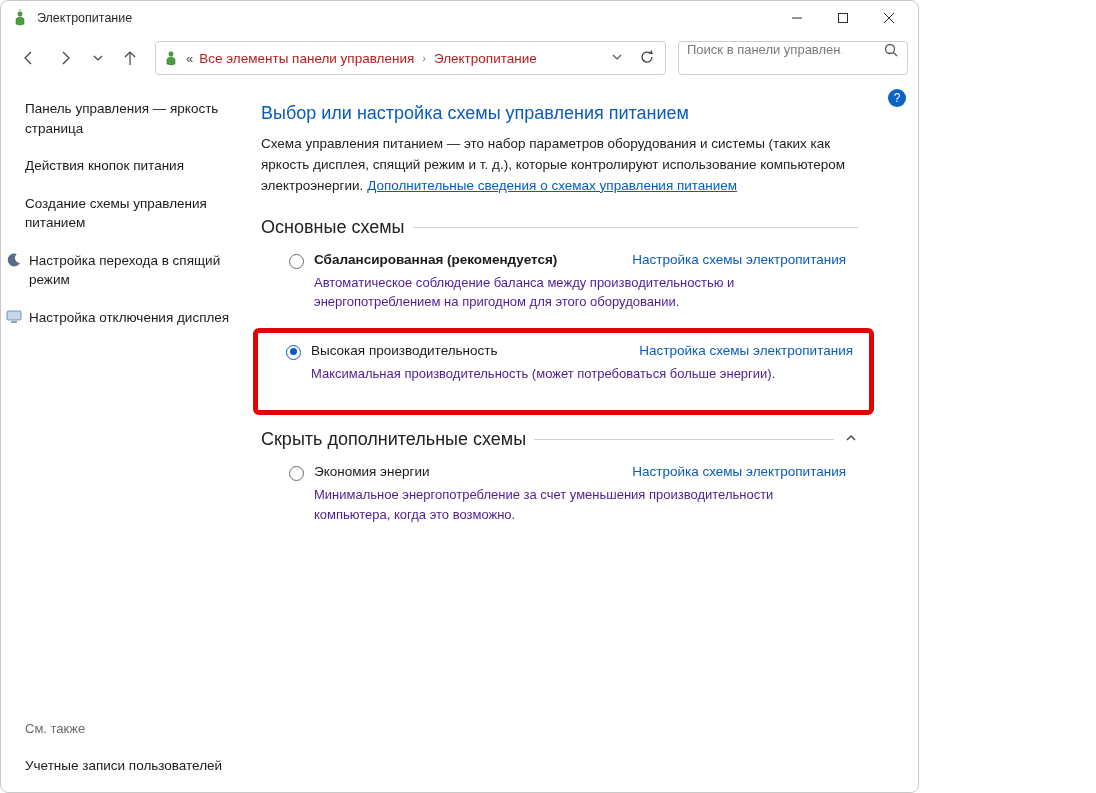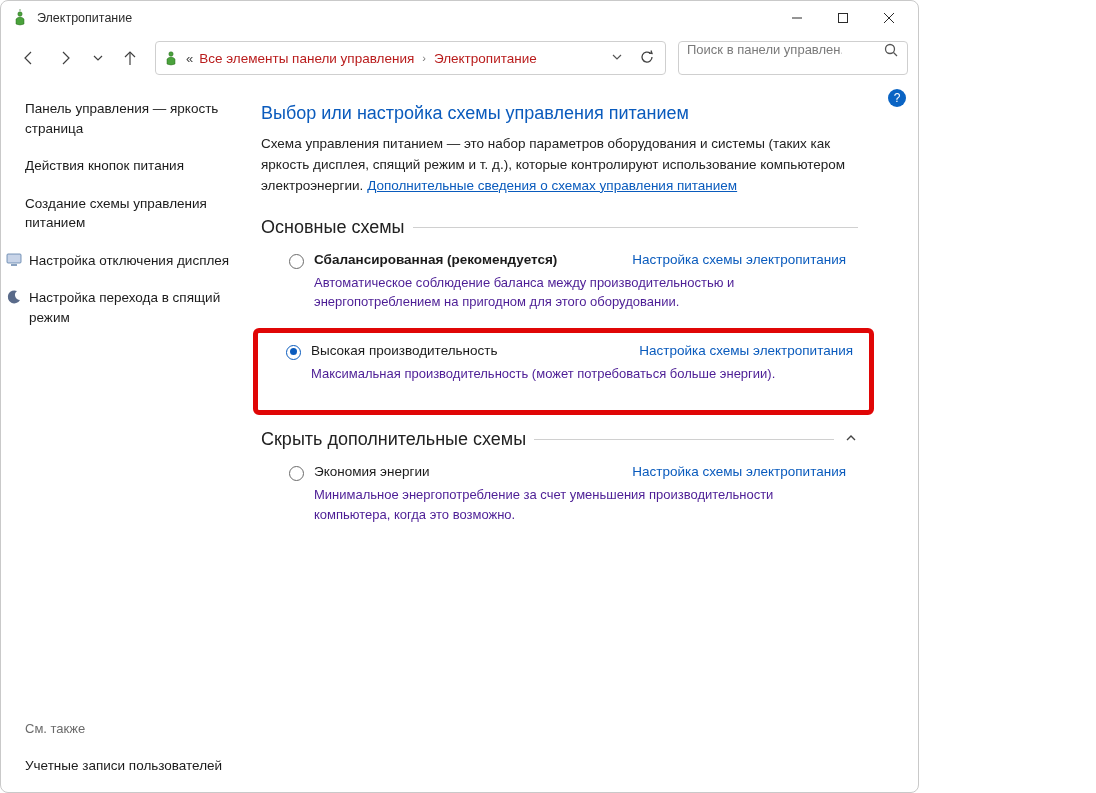--- a/index.html
+++ b/index.html
@@ -151,30 +151,30 @@
           <span>Панель управления — яркость страница</span>
         </div>
       <div class="side-link">
           <span>Действия кнопок питания</span>
         </div>
       <div class="side-link">
           <span>Создание схемы управления питанием</span>
         </div>
       <div class="side-link">
         <span class="icon"><svg viewBox="0 0 18 18">
+              <path d="M12 3 A6.5 6.5 0 1 0 15 12 A5 5 0 0 1 12 3 Z" fill="#5a6b8a"></path>
+            </svg></span>
+        <span>Настройка перехода в спящий режим</span>
+      </div>
+      <div class="side-link">
+        <span class="icon"><svg viewBox="0 0 18 18">
               <rect x="2" y="3" width="14" height="9" rx="1" fill="#c8d4e8" stroke="#5b7da8" stroke-width="0.8"></rect>
               <rect x="6" y="13" width="6" height="2" fill="#8aa2c0"></rect>
             </svg></span>
         <span>Настройка отключения дисплея</span>
-      </div>
-      <div class="side-link">
-        <span class="icon"><svg viewBox="0 0 18 18">
-              <path d="M12 3 A6.5 6.5 0 1 0 15 12 A5 5 0 0 1 12 3 Z" fill="#5a6b8a"></path>
-            </svg></span>
-        <span>Настройка перехода в спящий режим</span>
       </div>
       <div class="side-spacer"></div>
       <div class="see-also-h">См. также</div>
       <div class="side-link" style="margin-bottom:4px;margin-top:10px;">
           <span>Учетные записи пользователей</span>
         </div>
     </div>
 
     <div class="content">
       <div class="page-title">Выбор или настройка схемы управления питанием</div>

